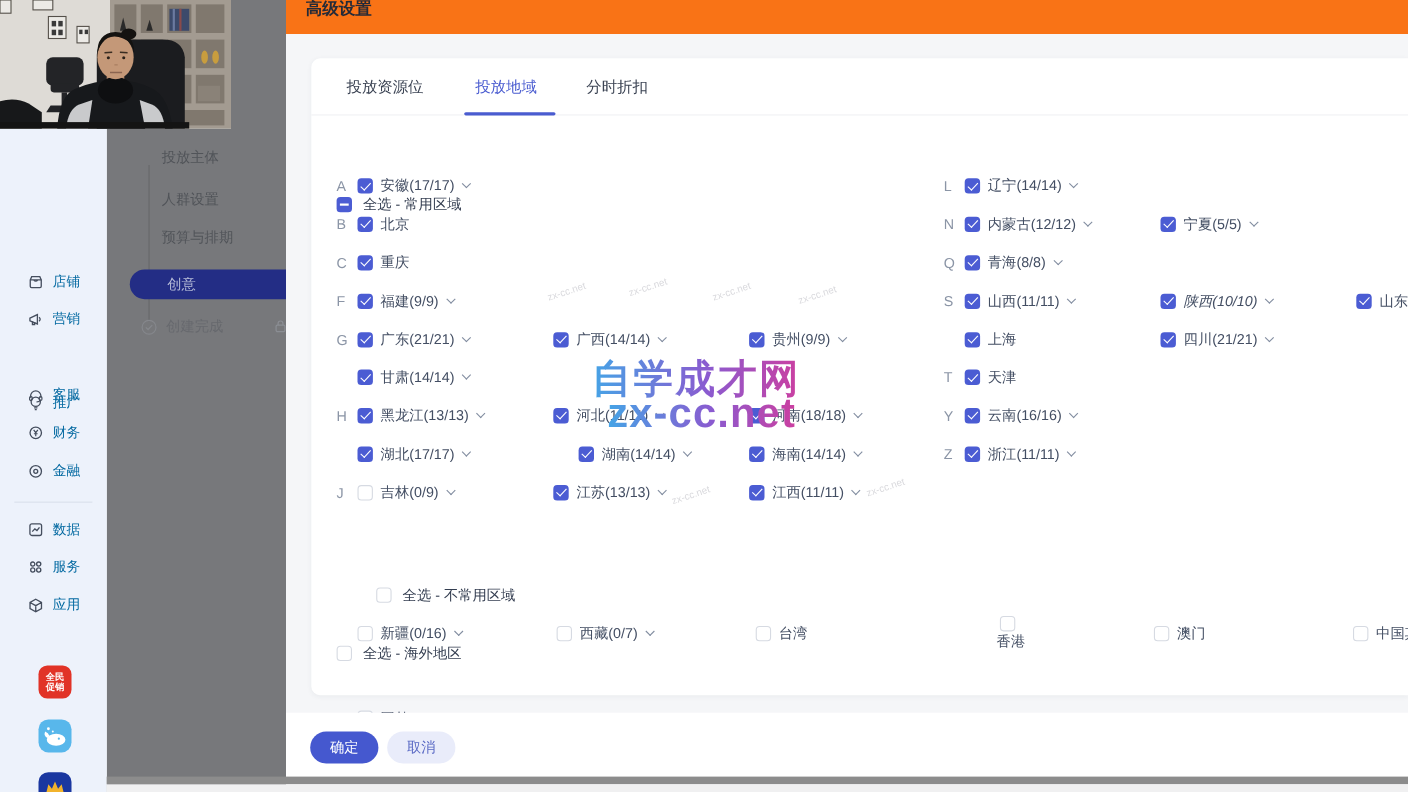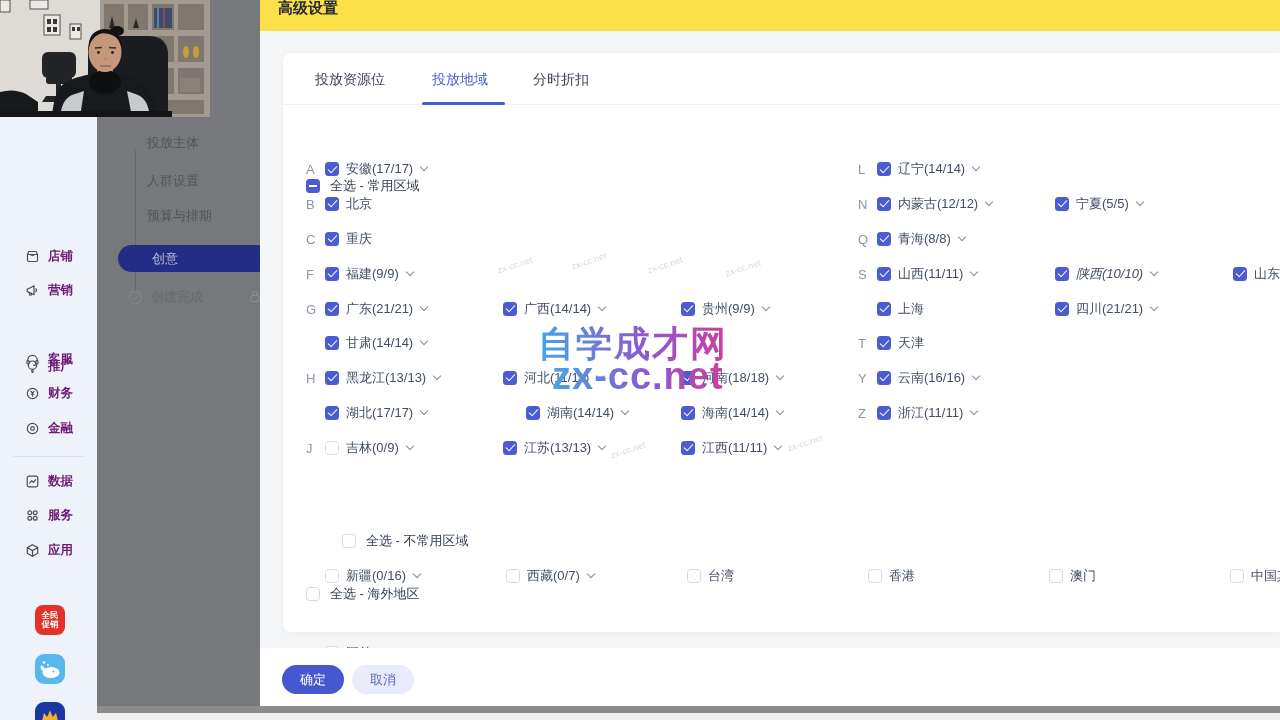--- a/index.html
+++ b/index.html
@@ -14,33 +14,33 @@
   #step-line { position:absolute; left:38px; top:150px; width:1px; height:142px; background:rgba(0,0,0,.14); }
   #step-pill { position:absolute; left:21px; top:245px; width:142px; height:27px;
     background:#232d85; border-radius:14px 0 0 14px; color:#b7bdd8; font-size:13px;
     line-height:27px; padding-left:34px; }
   .step-done { position:absolute; left:31px; display:flex; align-items:center; gap:8px; color:#67696e; font-size:13px; }
   .step-done svg { display:block; }
 
   
   #sidebar { left:0; top:117px; width:97px; height:603px; background:#edf2fb; }
   .sb-item { position:absolute; left:25px; display:flex; align-items:center; gap:8px;
-    color:#701a75; font-size:12.5px; white-space:nowrap; cursor:pointer;font-weight:bold; }
+    color:#0369a1; font-size:12.5px; white-space:nowrap; cursor:pointer; }
   .sb-item svg { display:block; }
   #sb-divider { position:absolute; left:13px; top:339px; width:71px; height:1px; background:#d9e0ec; }
   .sb-app { position:absolute; left:35px; width:30px; height:30px; display:flex;
     align-items:center; justify-content:center; overflow:hidden; }
   .sb-app .app-txt { color:#fff; font-size:8.5px; font-weight:bold; line-height:9.5px; text-align:center; }
 
   
   #webcam { left:0; top:0; width:210px; height:117px; background:#d8d5d0; overflow:hidden; }
 
   
   #dialog { left:260px; top:0; width:1020px; height:720px; }
-  #dlg-header { position:absolute; left:0; top:0; width:1020px; height:31px; background:#fde047; }
+  #dlg-header { position:absolute; left:0; top:0; width:1020px; height:31px; background:#f97316; }
   #dlg-title { position:absolute; left:18px; top:-1px; font-size:15px; font-weight:bold; color:#242a38; }
   #dlg-body { position:absolute; left:0; top:31px; width:1020px; height:617px; background:#f5f6f8; }
   #card { position:absolute; left:23px; top:22px; width:997px; height:579px; background:#fff;
     border-radius:8px 0 0 8px; box-shadow:0 1px 5px rgba(40,50,80,.05); }
 
   
   #tabbar { position:absolute; left:0; top:0; width:997px; height:52px; border-bottom:1px solid #f0f1f4; }
   .tab { position:absolute; top:0; height:52px; line-height:52px; font-size:14px; color:#3c4454; cursor:pointer; white-space:nowrap; }
   .tab.active { color:#4a5cd0; }
   #tab-underline { position:absolute; left:139px; top:49px; width:83px; height:3px; background:#4a5cd0; border-radius:2px; }
@@ -534,21 +534,21 @@
             </span>
             <span class="cell" style="left: 223px; top: 50%;">
               <span class="cb off"></span>
               <span class="lbl">西藏(0/7)</span>
               <i class="caret"></i>
             </span>
             <span class="cell" style="left: 404px; top: 50%;">
               <span class="cb off"></span>
               <span class="lbl">台湾</span>
             </span>
-            <span class="cell" style="left: 585px; top: 50%;">
+            <span class="cell" style="left: 616px; top: 50%; flex-direction: column;">
               <span class="cb off"></span>
               <span class="lbl">香港</span>
             </span>
             <span class="cell" style="left: 766px; top: 50%;">
               <span class="cb off"></span>
               <span class="lbl">澳门</span>
             </span>
             <span class="cell" style="left: 947px; top: 50%;">
               <span class="cb off"></span>
               <span class="lbl">中国其</span>

